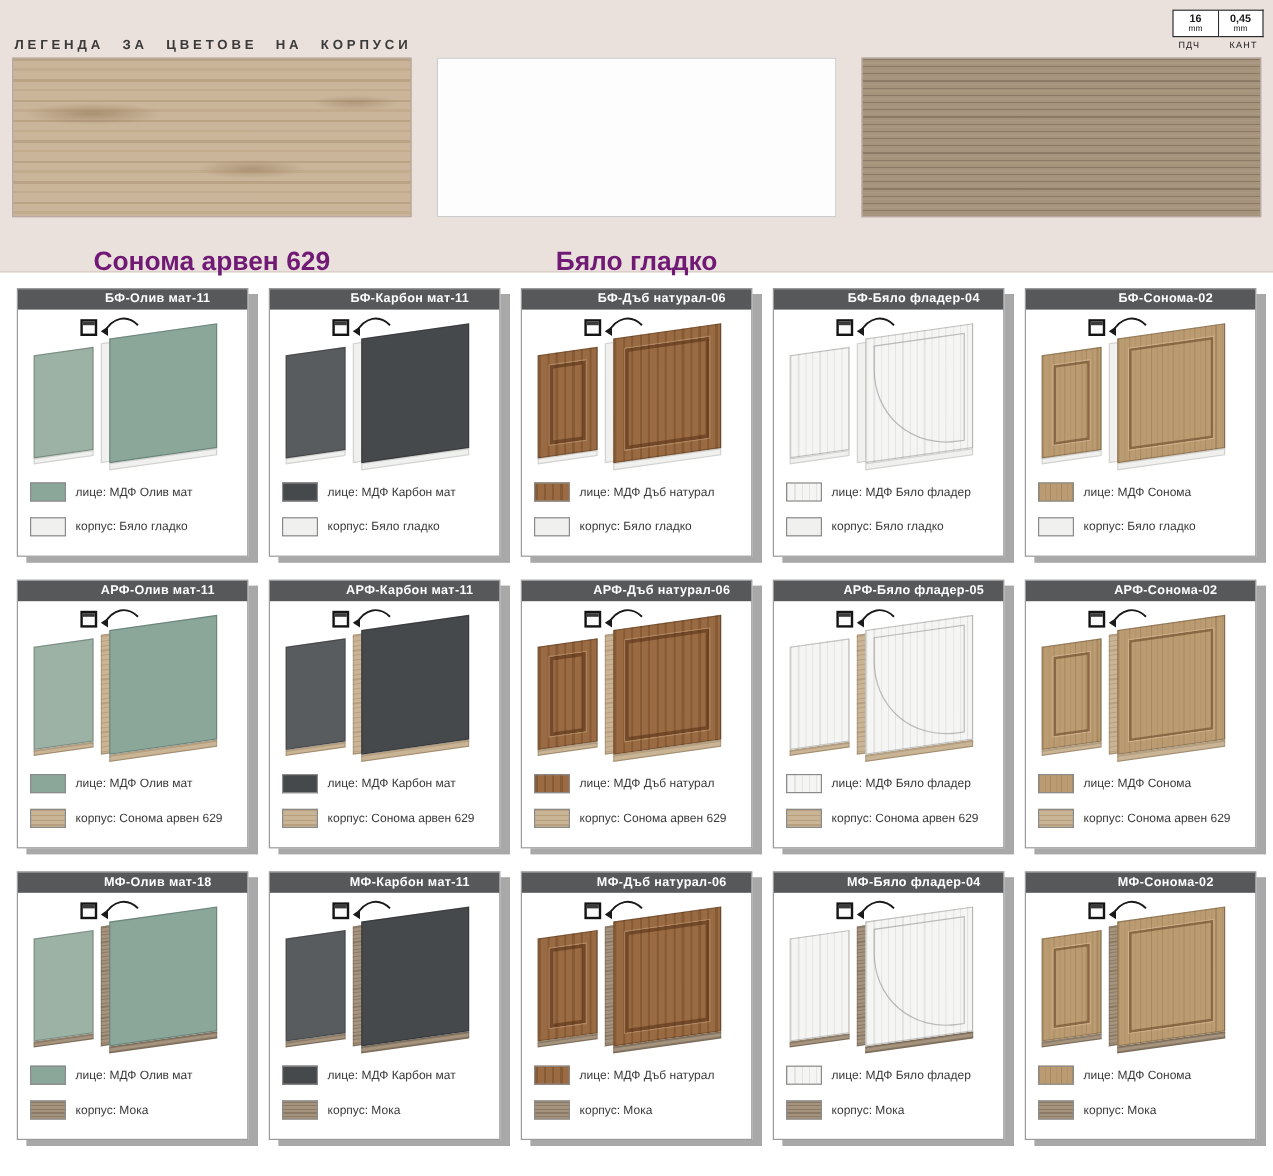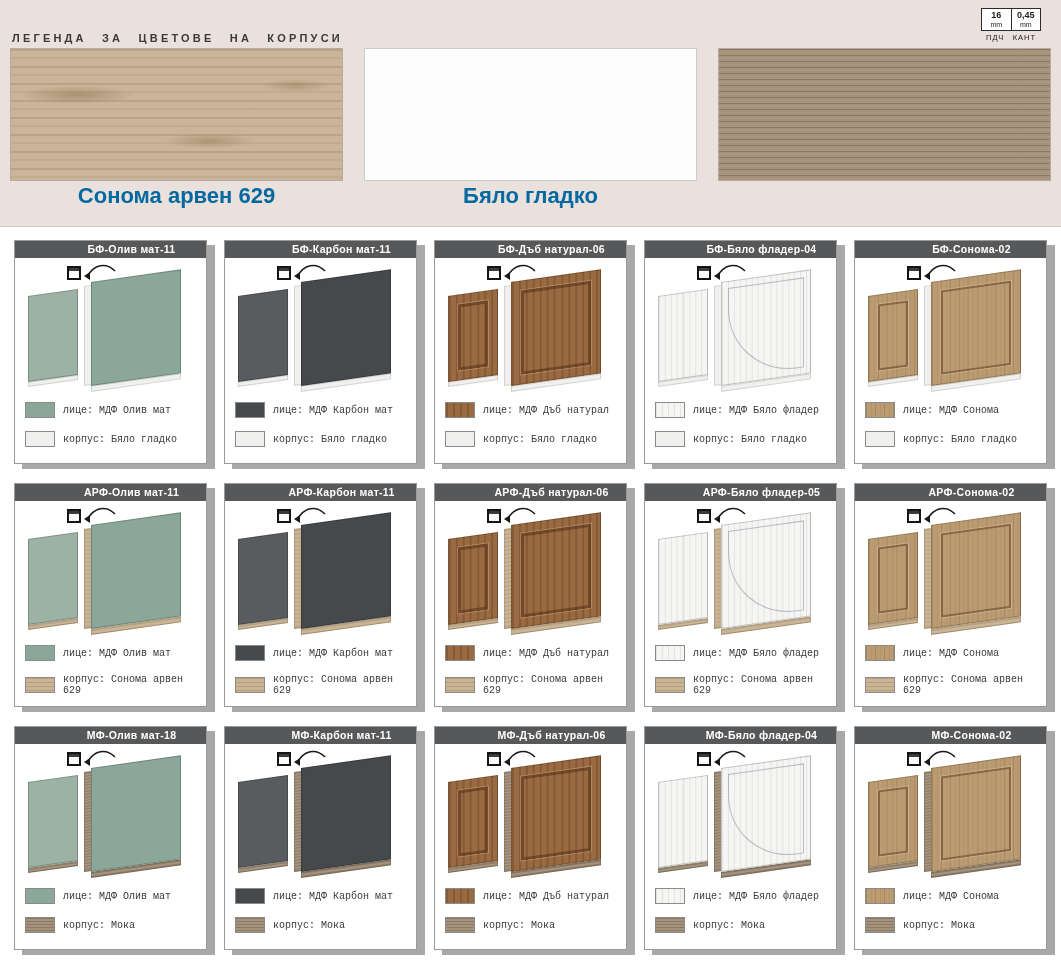--- a/index.html
+++ b/index.html
@@ -6,33 +6,33 @@
   html,body { background:#ffffff; }
   body { font-family:"Liberation Sans", sans-serif; }
 
   .page { position:relative; width:1061px; height:980px; background:#ffffff; overflow:hidden; }
 
   
   .top-section { position:relative; width:100%; height:227px; background:#eae0dc; border-bottom:1px solid #d6cbc7; }
   .section-title { font-size:11px; font-weight:bold; color:#3a3a3a; letter-spacing:3.2px; word-spacing:9px; text-transform:uppercase; }
   .top-section .section-title { position:absolute; left:12px; top:32px; }
 
-  .spec-box { position:absolute; right:20px; top:8px; width:60px; }
+  .spec-box { position:absolute; right:8px; top:8px; width:76px; }
   .spec-cells { display:flex; }
   .spec-cell { flex:1; border:1px solid #2c2c2c; background:#fff; padding:2px 0 1px; display:flex; flex-direction:column; align-items:center; line-height:1.1; }
   .spec-cell + .spec-cell { border-left:none; }
   .spec-val { font-size:9px; font-weight:bold; color:#1d1d1d; }
   .spec-unit { font-size:7px; color:#1d1d1d; }
   .spec-labels { display:flex; justify-content:space-between; font-size:7.5px; font-weight:normal; letter-spacing:1px; color:#1d1d1d; margin-top:2px; padding:0 5px; }
 
   .swatch-row { position:absolute; left:10px; right:10px; top:48px; display:flex; gap:21px; }
   .swatch-block { flex:1; }
   .swatch-sample { height:133px; border:1px solid #b6a9a3; }
   .swatch-block:nth-child(2) .swatch-sample { border:1px solid #cccccc; }
-  .swatch-label { text-align:center; font-size:22px; font-weight:bold; color:#0369a1; margin-top:2px; }
+  .swatch-label { text-align:center; font-size:22px; font-weight:bold; color:#701a75; margin-top:24px; }
 
   
   .tex-sonoma-arven {
     background-color:#cab59a;
     background-image:
       radial-gradient(ellipse 90px 14px at 20% 35%, rgba(120,90,55,.40), transparent 65%),
       radial-gradient(ellipse 70px 12px at 60% 70%, rgba(120,90,55,.35), transparent 65%),
       radial-gradient(ellipse 55px 10px at 86% 28%, rgba(120,90,55,.30), transparent 65%),
       repeating-linear-gradient(to bottom, rgba(150,120,85,.30) 0 2px, transparent 2px 8px, rgba(170,140,100,.22) 8px 10px, transparent 10px 17px);
   }
@@ -57,21 +57,21 @@
 
   .door { position:absolute; transform:skewY(-8deg); transform-origin:left top; z-index:2; border:1px solid rgba(0,0,0,.20); }
   .door-left  { left:13px; top:38px; width:50px; height:86px; }
   .door-right { left:76px; top:24px; width:90px; height:104px; }
   .edge { position:absolute; transform:skewY(-8deg); transform-origin:left top; z-index:1; border:1px solid rgba(0,0,0,.12); }
   .edge-side { left:69px; top:28px; width:8px; height:100px; }
   .edge-bottom-left { left:13px; top:124px; width:50px; height:5px; }
   .edge-bottom-right { left:76px; top:128px; width:90px; height:6px; }
 
   .card-legend { padding-top:2px; }
-  .legend-row { display:flex; align-items:center; gap:8px; margin:0 0 13px 10px;font-family:Liberation Mono, monospace; }
+  .legend-row { display:flex; align-items:center; gap:8px; margin:0 0 13px 10px; }
   .swatch-chip { width:30px; height:16px; border:1px solid #8a8a8a; flex:none; }
   .legend-text { font-size:10px; color:#3a3a3a; }
 
   
   .face-oliv .door-left { background:#9cb2a5; }
   .face-oliv .door-right, .face-oliv .swatch-face { background:#8aa79a; }
 
   .face-karbon .door-left { background:#595c5f; }
   .face-karbon .door-right, .face-karbon .swatch-face { background:#46494c; }
 

